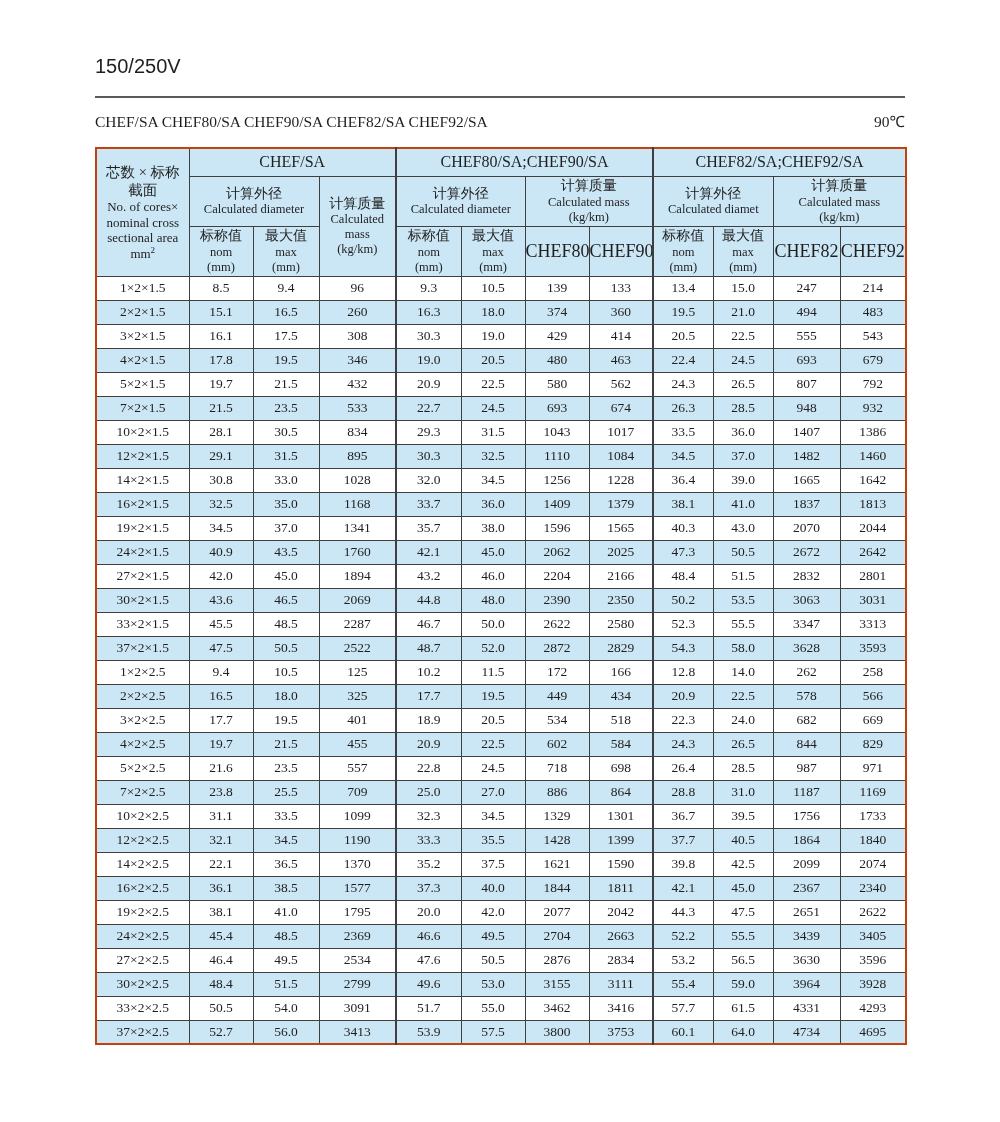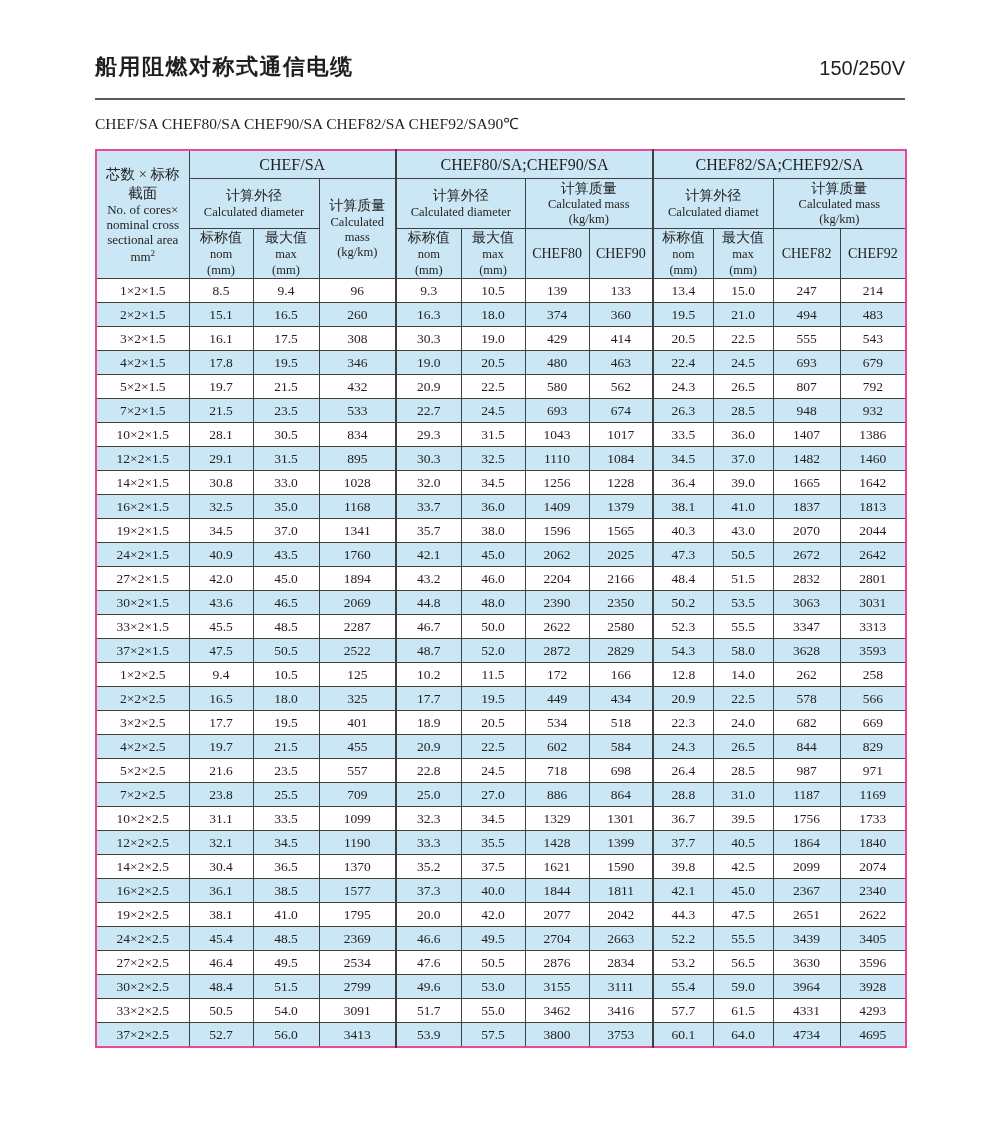--- a/index.html
+++ b/index.html
@@ -16,60 +16,59 @@
     letter-spacing:1.5px; line-height:1.2;
   }
   .voltage { font-family:"Liberation Sans", sans-serif; font-size:20px; line-height:1.2; }
   .title-en {
     font-family:"Liberation Sans", sans-serif; font-size:19px; font-weight:400;
     margin-top:4px; line-height:1.2;
   }
   .rule { border:none; border-top:2px solid #5a5a5a; margin-top:18px; }
 
   .models-row {
-    display:flex; justify-content:flex-start; align-items:baseline;
+    display:flex; justify-content:space-between; align-items:baseline;
     font-size:15.5px; margin-top:12px;
   }
 
   table.spec {
     border-collapse:collapse; table-layout:fixed; width:810px; margin-top:15px;
-    border:2px solid #ec4899;
+    border:2px solid #c2410c;
   }
   .spec th, .spec td {
     border:1px solid #3f3f3f; text-align:center; vertical-align:middle; padding:0;
     overflow:hidden;
   }
   .spec thead th { background:#cbe6f4; font-weight:400; }
   .gb { border-left:2px solid #3f3f3f !important; }
 
   .r1 th { height:28px; font-size:16px; }
   .r2 th { height:50px; }
   .r3 th { height:48px; }
 
   .corner .zh  { font-size:14.5px; line-height:1.25; }
   .corner .en  { font-size:13px;  line-height:1.18; }
   .corner sup  { font-size:9px; }
 
   .zh  { font-size:14px;   line-height:1.25; }
   .en  { font-size:12.5px; line-height:1.2; }
   .sub-zh { font-size:14px; line-height:1.3; }
   .sub-en { font-size:12.5px; line-height:1.25; }
-  .chefcol { font-size:14px; }
+  .chefcol { font-size:18px; }
 
   .spec tbody td { height:24px; font-size:13.5px; background:#ffffff; }
   .spec tbody tr:nth-child(even) td { background:#cbe6f4; }
 </style>
 </head>
 <body>
 
 <div class="page">
   <div class="content">
 
     <div class="title-row">
-      <div class="title-zh">船用阻燃对称式通信电缆</div>
       <div class="voltage">150/250V</div>
     </div>
 
     <hr class="rule">
 
     <div class="models-row">
       <div>CHEF/SA CHEF80/SA CHEF90/SA CHEF82/SA CHEF92/SA</div>
       <div>90℃</div>
     </div>
 
@@ -501,21 +500,21 @@
             <td>35.5</td>
             <td>1428</td>
             <td>1399</td>
             <td class="gb">37.7</td>
             <td>40.5</td>
             <td>1864</td>
             <td>1840</td>
           </tr>
           <tr>
             <td>14×2×2.5</td>
-            <td>30.4</td>
+            <td>22.1</td>
             <td>36.5</td>
             <td>1370</td>
             <td class="gb">35.2</td>
             <td>37.5</td>
             <td>1621</td>
             <td>1590</td>
             <td class="gb">39.8</td>
             <td>42.5</td>
             <td>2099</td>
             <td>2074</td>

